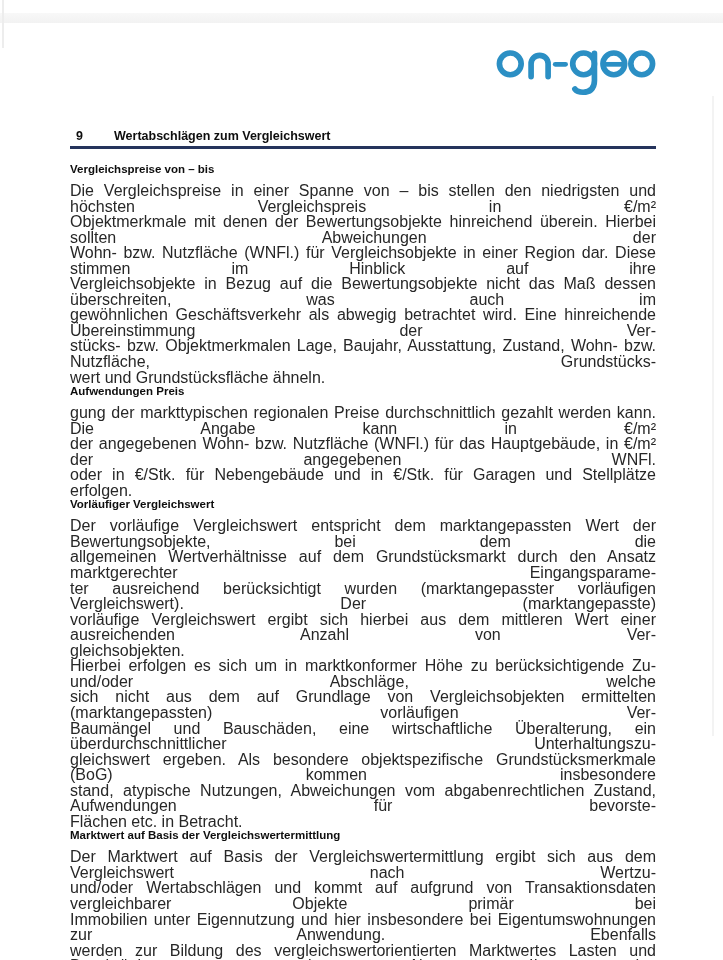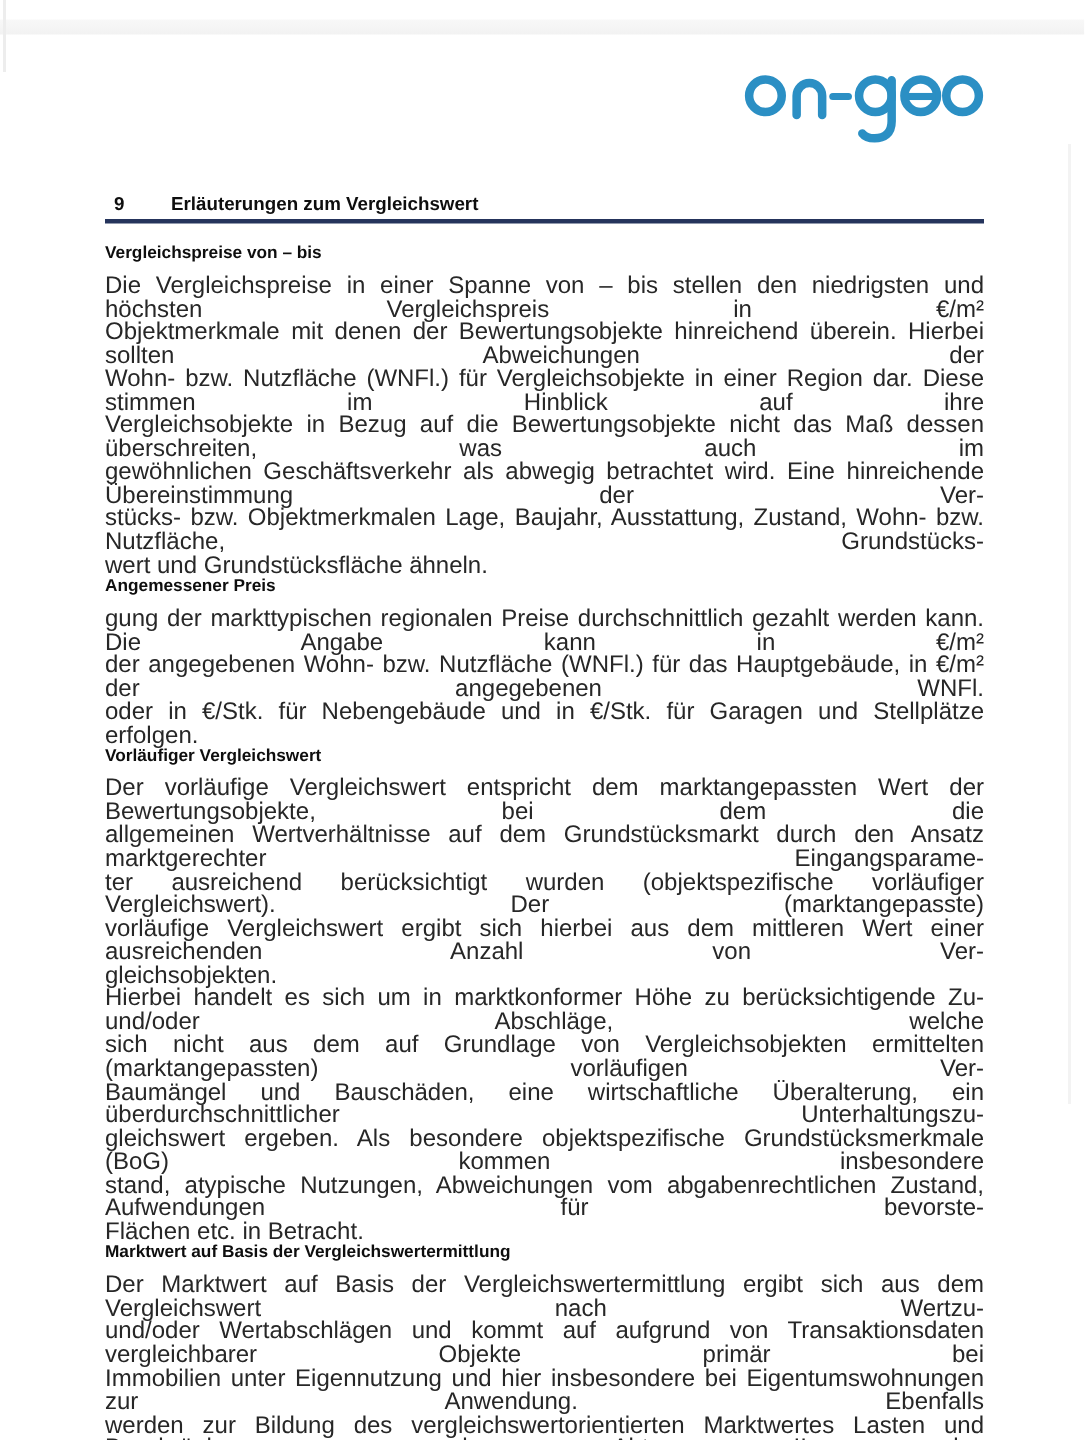--- a/index.html
+++ b/index.html
@@ -54,58 +54,58 @@
             <circle cx="124" cy="21" r="11.5"></circle>
             <path d="M 113.5 21.5 H 134.5" stroke-width="5" stroke-linecap="butt"></path>
             <circle cx="153.5" cy="21" r="11.5"></circle>
           </g>
         </svg>
       </div>
     </div>
 
     <div class="chapter">
       <span class="chapter-number">9</span>
-      <span class="chapter-title">Erläuterungen zum Vergleichswert</span>
+      <span class="chapter-title">Wertabschlägen zum Vergleichswert</span>
     </div>
     <div class="rule" style="background: rgb(37, 52, 92);"></div>
 
     <main id="sections">
         <section class="doc-section">
           <h3>Vergleichspreise von – bis</h3>
           <p>
             <span class="line">Die Vergleichspreise in einer Spanne von – bis stellen den niedrigsten und höchsten Vergleichspreis in €/m²</span>
             <span class="line">Objektmerkmale mit denen der Bewertungsobjekte hinreichend überein. Hierbei sollten Abweichungen der</span>
             <span class="line">Wohn- bzw. Nutzfläche (WNFl.) für Vergleichsobjekte in einer Region dar. Diese stimmen im Hinblick auf ihre</span>
             <span class="line">Vergleichsobjekte in Bezug auf die Bewertungsobjekte nicht das Maß dessen überschreiten, was auch im</span>
             <span class="line">gewöhnlichen Geschäftsverkehr als abwegig betrachtet wird. Eine hinreichende Übereinstimmung der Ver-</span>
             <span class="line">stücks- bzw. Objektmerkmalen Lage, Baujahr, Ausstattung, Zustand, Wohn- bzw. Nutzfläche, Grundstücks-</span>
             <span class="line final">wert und Grundstücksfläche ähneln.</span>
           </p>
         </section>
         <section class="doc-section">
-          <h3>Angemessener Preis</h3>
+          <h3>Aufwendungen Preis</h3>
           <p>
             <span class="line">gung der markttypischen regionalen Preise durchschnittlich gezahlt werden kann. Die Angabe kann in €/m²</span>
             <span class="line">der angegebenen Wohn- bzw. Nutzfläche (WNFl.) für das Hauptgebäude, in €/m² der angegebenen WNFl.</span>
             <span class="line final">oder in €/Stk. für Nebengebäude und in €/Stk. für Garagen und Stellplätze erfolgen.</span>
           </p>
         </section>
         <section class="doc-section">
           <h3>Vorläufiger Vergleichswert</h3>
           <p>
             <span class="line">Der vorläufige Vergleichswert entspricht dem marktangepassten Wert der Bewertungsobjekte, bei dem die</span>
             <span class="line">allgemeinen Wertverhältnisse auf dem Grundstücksmarkt durch den Ansatz marktgerechter Eingangsparame-</span>
-            <span class="line">ter ausreichend berücksichtigt wurden (objektspezifische vorläufiger Vergleichswert). Der (marktangepasste)</span>
+            <span class="line">ter ausreichend berücksichtigt wurden (marktangepasster vorläufigen Vergleichswert). Der (marktangepasste)</span>
             <span class="line">vorläufige Vergleichswert ergibt sich hierbei aus dem mittleren Wert einer ausreichenden Anzahl von Ver-</span>
             <span class="line final">gleichsobjekten.</span>
           </p>
         </section>
         <section class="doc-section">
           <p>
-            <span class="line">Hierbei handelt es sich um in marktkonformer Höhe zu berücksichtigende Zu- und/oder Abschläge, welche</span>
+            <span class="line">Hierbei erfolgen es sich um in marktkonformer Höhe zu berücksichtigende Zu- und/oder Abschläge, welche</span>
             <span class="line">sich nicht aus dem auf Grundlage von Vergleichsobjekten ermittelten (marktangepassten) vorläufigen Ver-</span>
             <span class="line">Baumängel und Bauschäden, eine wirtschaftliche Überalterung, ein überdurchschnittlicher Unterhaltungszu-</span>
             <span class="line">gleichswert ergeben. Als besondere objektspezifische Grundstücksmerkmale (BoG) kommen insbesondere</span>
             <span class="line">stand, atypische Nutzungen, Abweichungen vom abgabenrechtlichen Zustand, Aufwendungen für bevorste-</span>
             <span class="line final">Flächen etc. in Betracht.</span>
           </p>
         </section>
         <section class="doc-section">
           <h3>Marktwert auf Basis der Vergleichswertermittlung</h3>
           <p>

